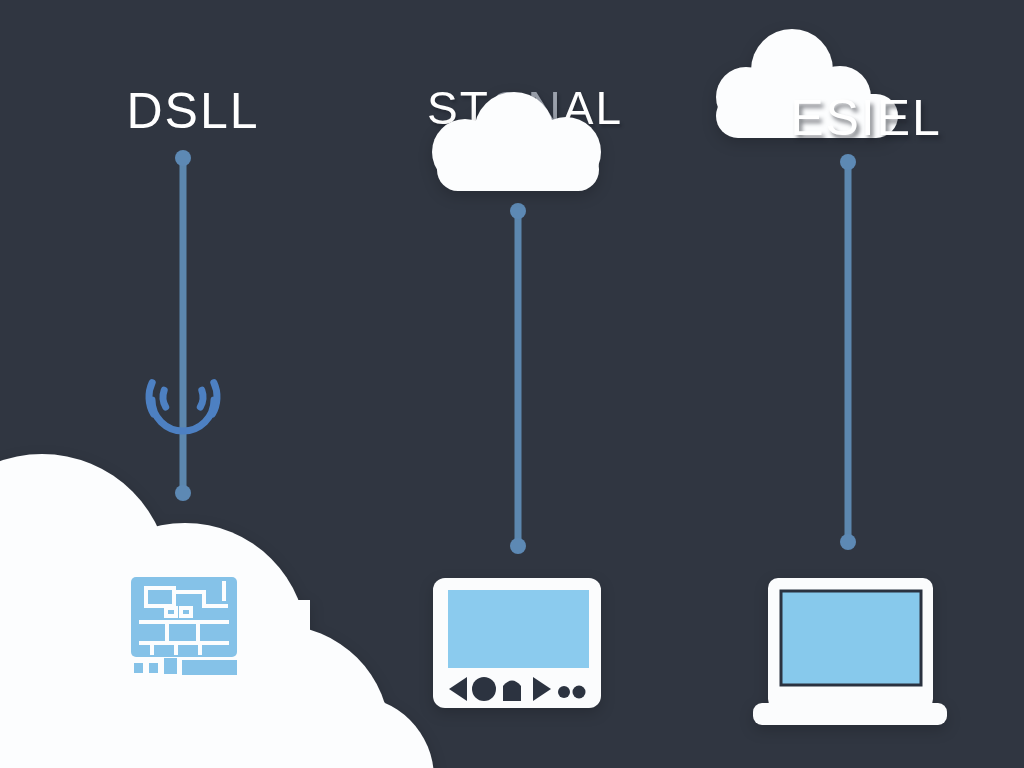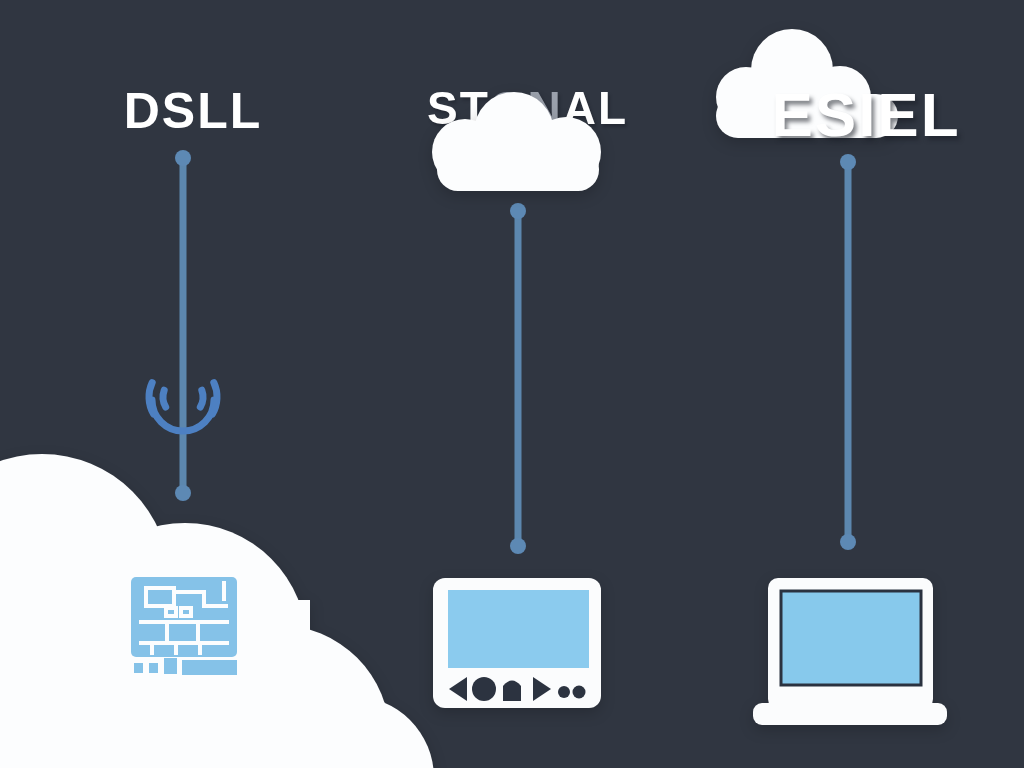--- a/index.html
+++ b/index.html
@@ -10,28 +10,28 @@
     overflow:hidden;
     font-family:"Liberation Sans", sans-serif;
   }
   .scene svg{position:absolute;left:0;top:0;}
   .layer-base{z-index:1;}
   .titles{z-index:2;}
   .layer-top{z-index:3;}
   .title{
     position:absolute;
     display:flex;justify-content:center;align-items:flex-start;
-    color:#ffffff;font-weight:bold;line-height:1;
+    color:#ffffff;font-weight:normal;line-height:1;
     letter-spacing:2px;white-space:nowrap;
     z-index:2;
   }
   .title-left{left:103px;top:86px;width:180px;font-size:50px;}
   .title-mid{left:427px;top:85px;width:180px;font-size:46px;
     text-shadow:2px 3px 3px rgba(20,24,32,0.35);justify-content:space-between;}
-  .title-right{left:776px;top:84px;width:180px;font-size:62px;
+  .title-right{left:776px;top:93px;width:180px;font-size:50px;
     text-shadow:3px 4px 4px rgba(25,29,38,0.55);}
   .obscured-letters{color:#9ba1ac;}
   .shadow-soft{filter:drop-shadow(0px 5px 7px rgba(0,0,0,0.18));}
 </style>
 </head>
 <body>
 
 <div class="scene">
 
   <svg class="layer-base" width="1024" height="768" viewBox="0 0 1024 768">

